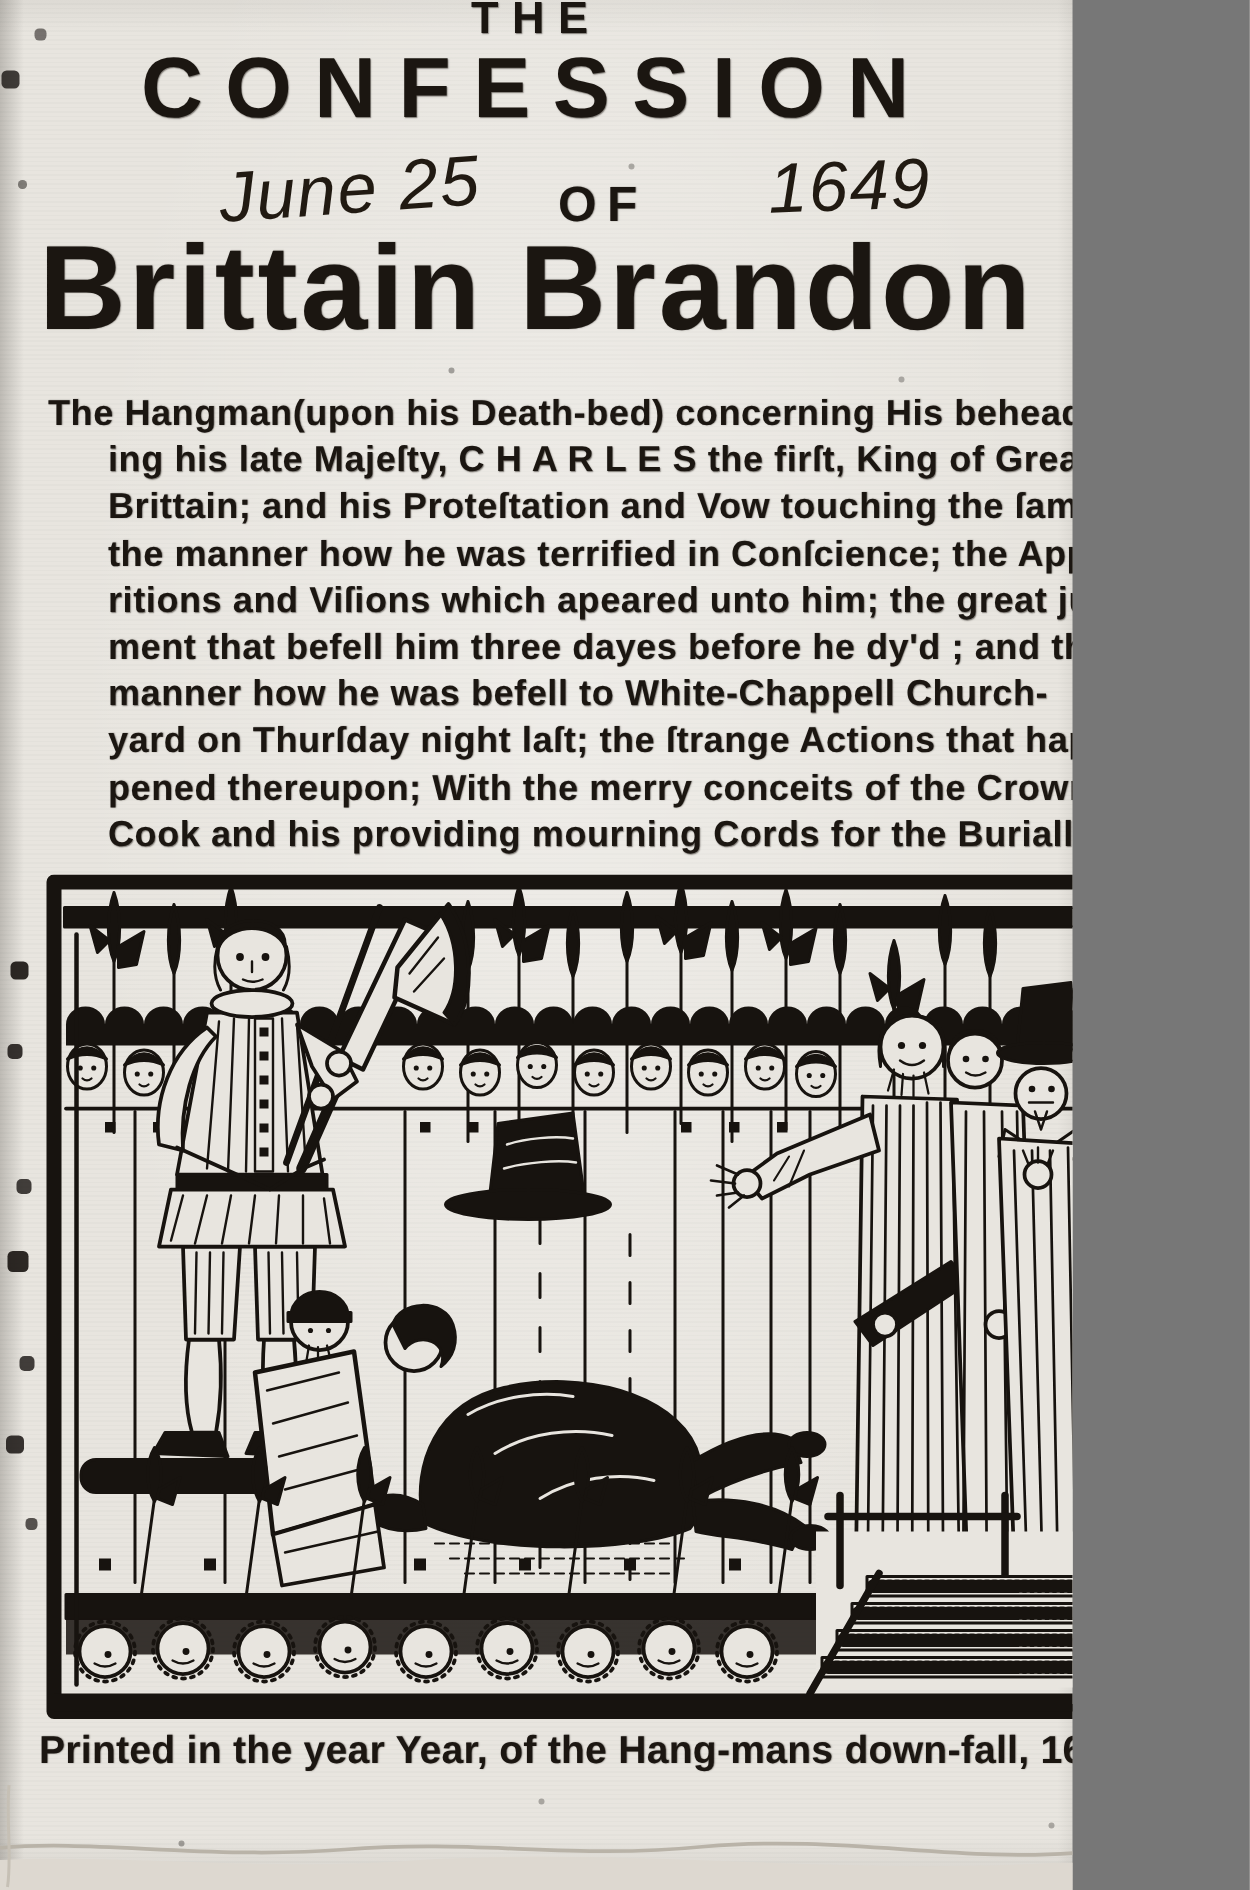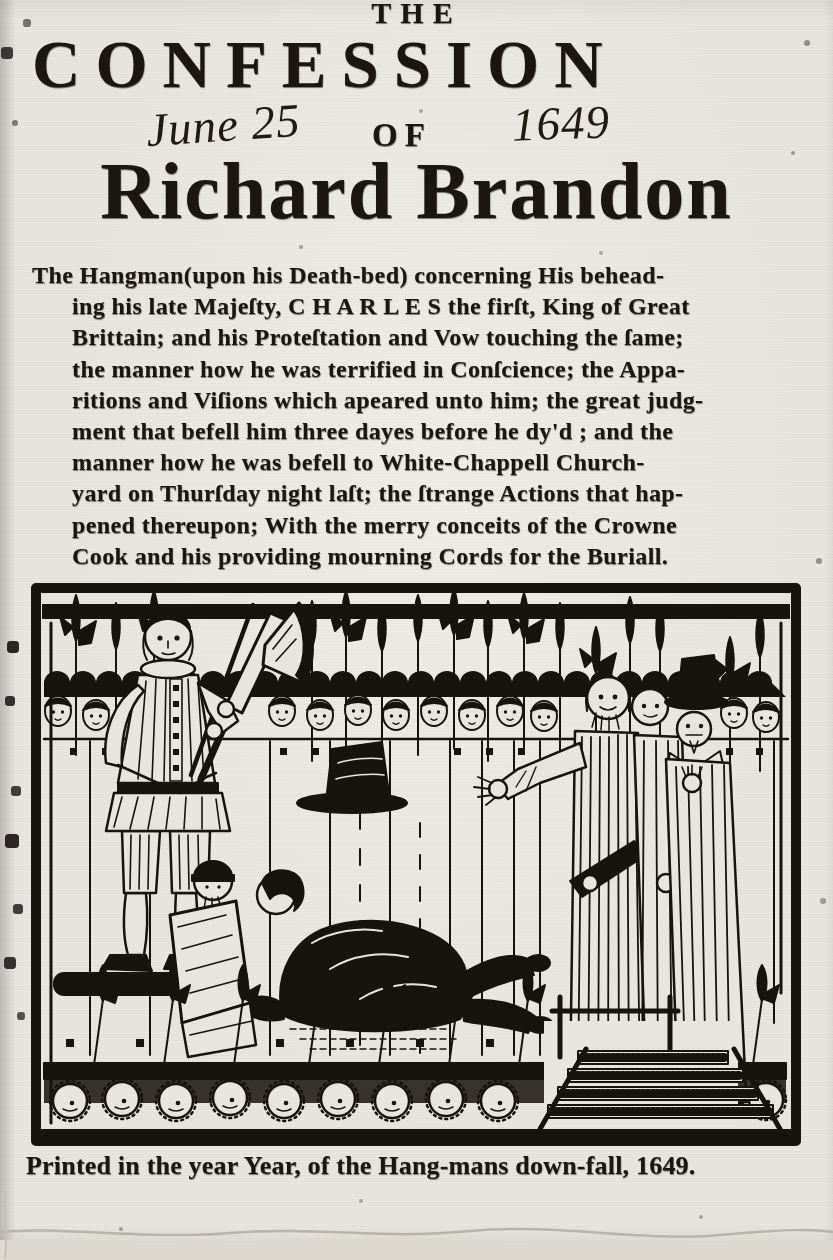--- a/index.html
+++ b/index.html
@@ -1,18 +1,18 @@
 <!DOCTYPE html>
 <html><head>
 <meta charset="utf-8">
 <style>
   html,body{margin:0;padding:0;background:#777;}
   .page{
-    position:relative;width:833px;height:1260px;overflow:hidden;
-    font-family:Liberation Serif, serif;color:#1b1611;
+    position:relative;width:715px;height:1260px;overflow:hidden;
+    font-family:Liberation Sans, sans-serif;color:#1b1611;
     background:
       radial-gradient(ellipse at 52% 38%, rgba(255,255,255,.28), rgba(0,0,0,0) 62%),
       linear-gradient(90deg, rgba(20,16,10,.20), rgba(0,0,0,0) 16px),
       linear-gradient(270deg, rgba(20,16,10,.05), rgba(0,0,0,0) 10px),
       linear-gradient(0deg, rgba(20,16,10,.10), rgba(0,0,0,0) 36px),
       linear-gradient(180deg, rgba(20,16,10,.05), rgba(0,0,0,0) 22px),
       repeating-linear-gradient(0deg, rgba(0,0,0,.018) 0 1px, rgba(0,0,0,0) 1px 3px),
       #e8e5df;
   }
   .specks{position:absolute;left:0;top:0;width:2px;height:2px;border-radius:50%;
@@ -24,22 +24,22 @@
       11px 840px 0 6px rgba(23,19,16,.9), 17px 908px 0 4px rgba(23,19,16,.8),
       9px 962px 0 5px rgba(23,19,16,.85), 20px 1015px 0 3px rgba(23,19,16,.7),
       300px 246px 0 1px rgba(23,19,16,.35), 600px 252px 0 1px rgba(23,19,16,.3),
       420px 110px 0 1px rgba(23,19,16,.3), 818px 560px 0 2px rgba(23,19,16,.4),
       822px 900px 0 2px rgba(23,19,16,.35), 360px 1200px 0 1px rgba(23,19,16,.3),
       120px 1228px 0 1px rgba(23,19,16,.35), 700px 1216px 0 1px rgba(23,19,16,.3);
   }
   .ink{text-shadow:.5px .5px .9px rgba(27,22,17,.55);}
   .masthead-the{position:absolute;top:-4px;left:0;width:100%;text-align:center;
     font-size:30px;font-weight:700;letter-spacing:9px;}
-  .masthead-main{position:absolute;top:26px;left:0;width:100%;
-    font-size:67px;font-weight:700;letter-spacing:15px;white-space:nowrap;padding-left:32px;}
+  .masthead-main{position:absolute;top:26px;left:0;width:100%;text-align:center;
+    font-size:57px;font-weight:700;letter-spacing:15px;white-space:nowrap;}
   .hand{position:absolute;font-style:italic;font-size:47px;color:#211a12;
     transform:rotate(-4deg);letter-spacing:1px;}
   .hand-left{left:146px;top:98px;}
   .hand-right{left:512px;top:96px;transform:rotate(-2deg);}
   .masthead-of{position:absolute;left:372px;top:117px;font-size:33px;font-weight:700;letter-spacing:7px;}
   .subject{position:absolute;top:146px;left:0;width:100%;text-align:center;
     font-size:80px;font-weight:600;letter-spacing:2px;white-space:nowrap;}
   .summary{position:absolute;top:260px;left:32px;width:780px;font-size:24px;font-weight:700;}
   .summary .line{height:31.2px;line-height:31.2px;white-space:nowrap;letter-spacing:.4px;}
   .summary .line.indent{padding-left:40px;}
@@ -52,21 +52,21 @@
 <body>
 
 <div class="page">
   <div class="specks"></div>
 
   <div class="masthead-the ink">THE</div>
   <div class="masthead-main ink">CONFESSION</div>
   <div class="hand hand-left">June 25</div>
   <div class="masthead-of ink">OF</div>
   <div class="hand hand-right">1649</div>
-  <div class="subject ink">Richard Brandon</div>
+  <div class="subject ink">Brittain Brandon</div>
 
   <div class="summary ink">
     <div class="line">The Hangman(upon his Death-bed) concerning His behead-</div>
     <div class="line indent">ing his late Majeſty, C H A R L E S the firſt, King of Great</div>
     <div class="line indent">Brittain; and his Proteſtation and Vow touching the ſame;</div>
     <div class="line indent">the manner how he was terrified in Conſcience; the Appa-</div>
     <div class="line indent">ritions and Viſions which apeared unto him; the great judg-</div>
     <div class="line indent">ment that befell him three dayes before he dy'd ; and the</div>
     <div class="line indent">manner how he was befell to White-Chappell Church-</div>
     <div class="line indent">yard on Thurſday night laſt; the ſtrange Actions that hap-</div>

